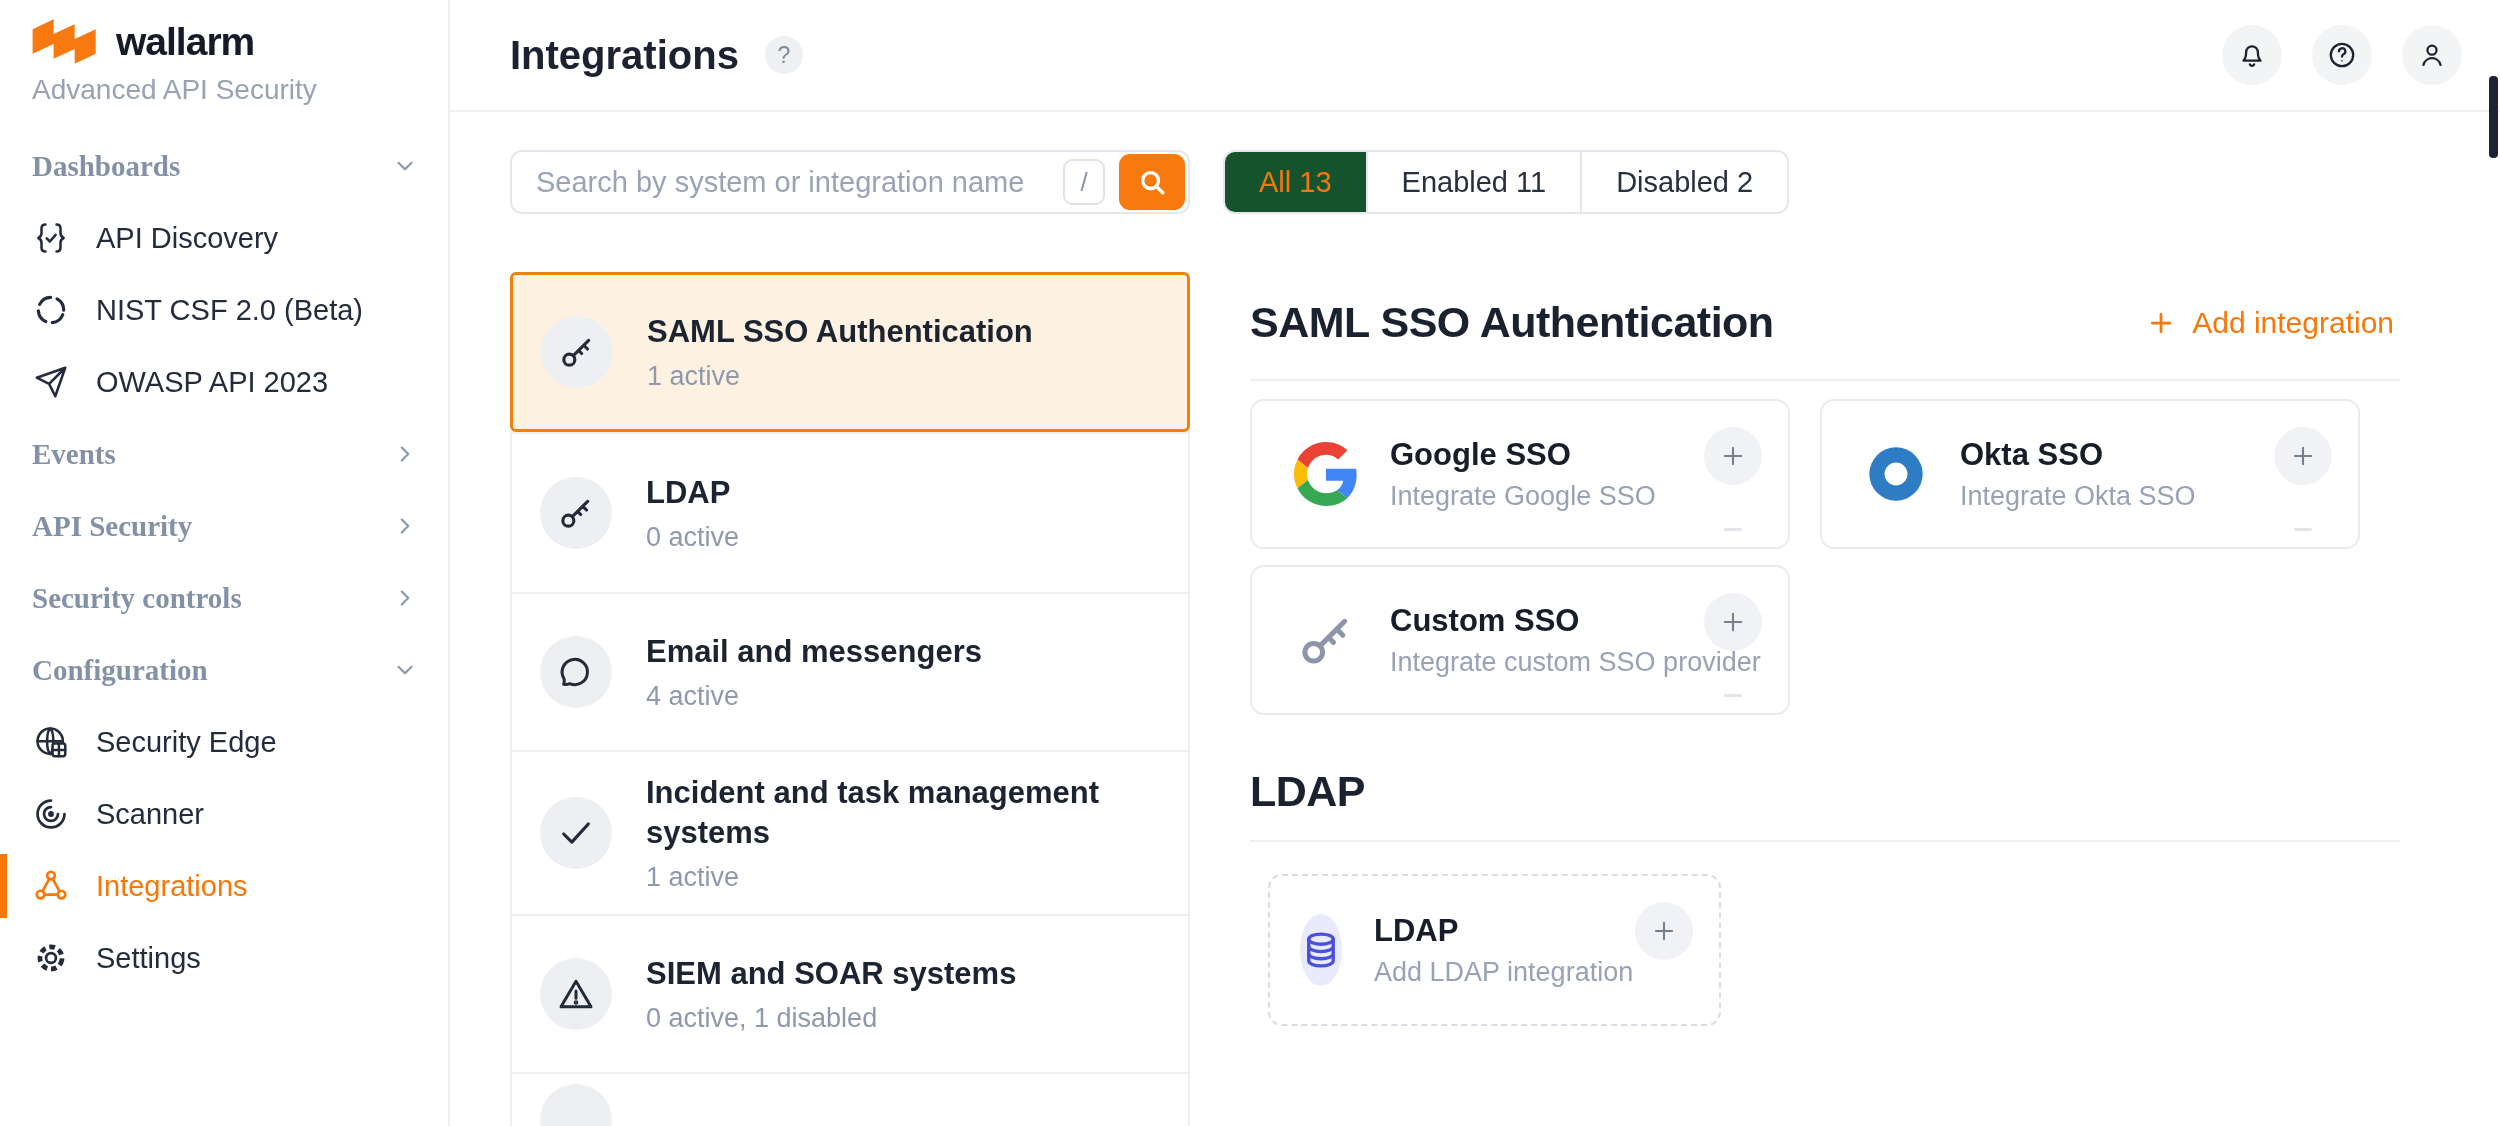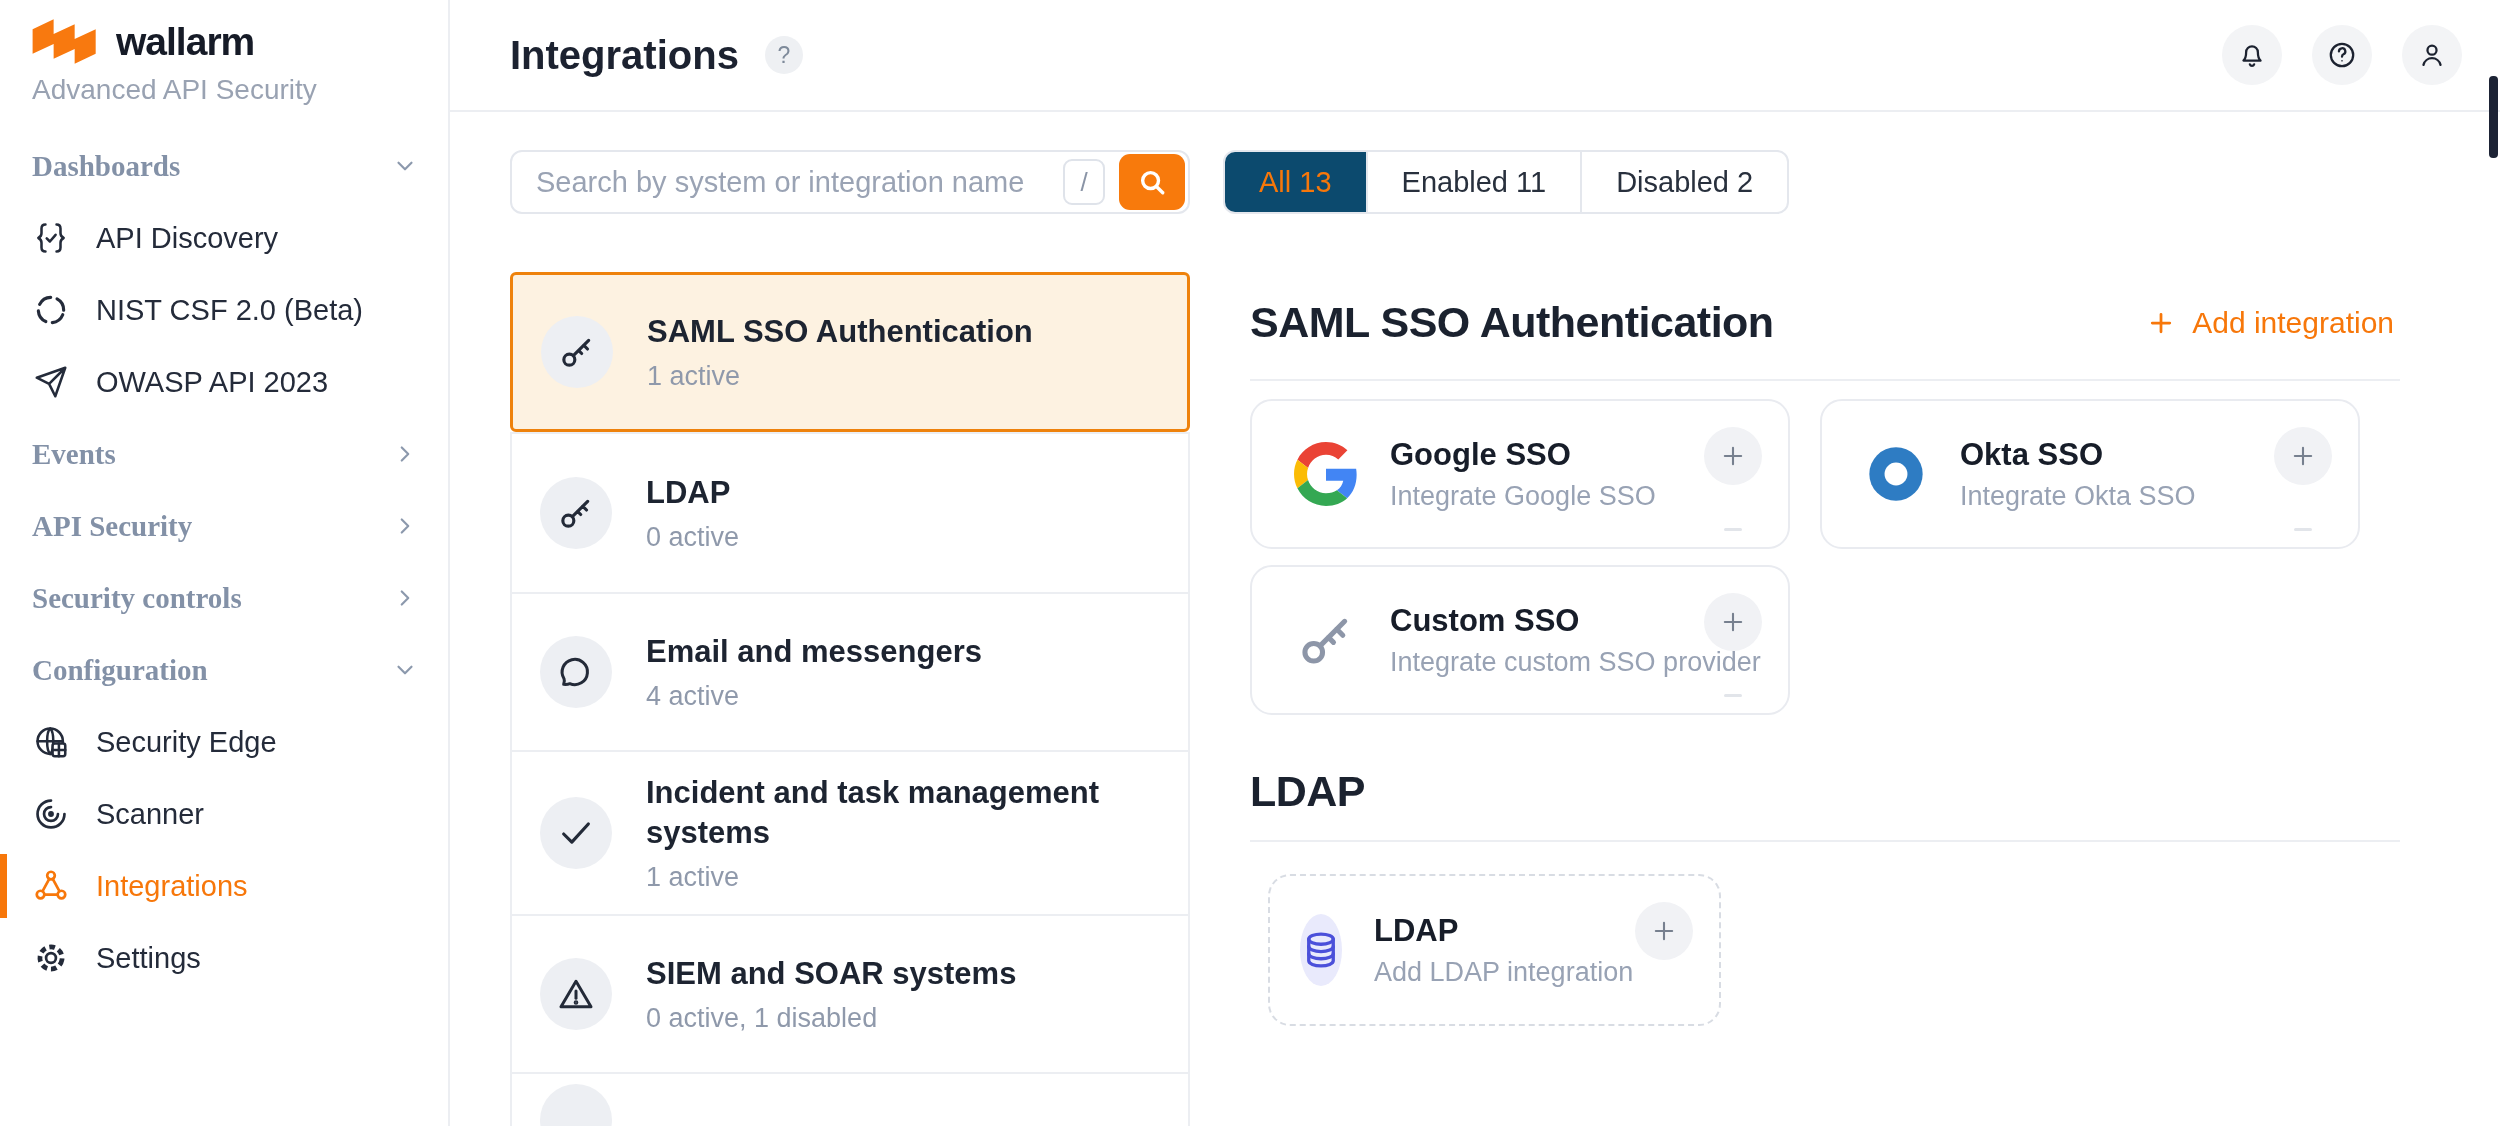--- a/index.html
+++ b/index.html
@@ -34,21 +34,21 @@
   .main { position:absolute; left:450px; top:112px; right:0; bottom:0; padding:38px 60px 0 60px; }
   .toolbar { display:flex; gap:33px; }
   .searchbox { width:680px; height:64px; border:2px solid #e4e7ed; border-radius:12px; background:#fff; display:flex; align-items:center; }
   .search-input { flex:1; height:100%; border:0; outline:0; background:transparent; font-family:"Liberation Sans", sans-serif; font-size:29px; color:#333a47; padding:0 10px 0 24px; }
   .search-input::placeholder { color:#9aa3b4; }
   .kbd-hint { min-width:42px; height:46px; border:2px solid #dfe3ea; border-radius:9px; color:#8a94a6; font-size:26px; display:flex; align-items:center; justify-content:center; margin-right:14px; }
   .search-btn { width:66px; height:56px; border:0; background:#f87a0c; border-radius:11px; margin-right:3px; display:flex; align-items:center; justify-content:center; color:#fff; cursor:pointer; }
   .tabs { height:64px; border:2px solid #e4e7ed; border-radius:12px; background:#fff; display:flex; overflow:hidden; }
   .tab { padding:0 34px; display:flex; align-items:center; font-size:29px; color:#28303d; border-left:2px solid #e4e7ed; cursor:pointer; white-space:nowrap; }
   .tab:first-child { border-left:0; }
-  .tab.active { background:#0c4a6e; color:#f7770a; }
+  .tab.active { background:#14532d; color:#f7770a; }
 
   .content { display:flex; gap:60px; margin-top:58px; }
 
   
   .cat-col { width:680px; flex:none; }
   .cat-selected { height:160px; background:#fdf2e1; border:3px solid #ee820c; border-radius:6px; display:flex; align-items:center; padding:0 28px; gap:34px; cursor:pointer; }
   .cat-rest { border:2px solid #eceef2; margin-top:0; }
   .cat-item { display:flex; align-items:center; padding:0 28px; gap:34px; border-top:2px solid #eceef2; cursor:pointer; background:#fff; }
   .cat-item:first-child { border-top:0; }
   .cat-icon { width:72px; height:72px; border-radius:50%; background:#edeff3; display:flex; align-items:center; justify-content:center; color:#232a38; flex:none; }
@@ -57,21 +57,21 @@
   .h158 { height:158px; } .h164 { height:164px; }
   .cat-partial { height:70px; overflow:hidden; padding-top:24px; }
 
   
   .detail { flex:1; min-width:0; }
   .sec-head { display:flex; align-items:center; justify-content:space-between; margin-top:26px; padding-right:46px; }
   .sec-title { font-size:43px; font-weight:800; color:#1b222f; letter-spacing:-0.5px; }
   .add-link { display:flex; align-items:center; gap:16px; color:#f7770a; font-size:30px; cursor:pointer; }
   .sec-divider { height:2px; background:#eceef2; margin-top:32px; margin-right:40px; }
   .card-grid { display:grid; grid-template-columns:540px 540px; gap:16px 30px; margin-top:18px; }
-  .int-card { position:relative; height:150px; background:#fff; border:2px solid #e9ebf0; border-radius:22px; display:flex; align-items:center; padding:0 110px 0 42px; cursor:pointer; }
+  .int-card { position:relative; height:150px; background:#fff; border:2px solid #e9ebf0; border-radius:14px; display:flex; align-items:center; padding:0 110px 0 42px; cursor:pointer; }
   .int-card.dashed { border:2px dashed #d8dce3; width:453px; height:152px; margin-left:18px; margin-top:32px; padding-left:30px; }
   .card-logo { flex:none; display:flex; align-items:center; justify-content:center; }
   .card-text { margin-left:32px; }
   .card-title { font-size:31px; font-weight:700; color:#171d29; }
   .card-sub { font-size:27px; color:#98a2b4; margin-top:8px; white-space:nowrap; }
   .plus-btn { position:absolute; top:26px; right:26px; width:58px; height:58px; border-radius:50%; background:#f1f2f5; border:0; color:#77808f; display:flex; align-items:center; justify-content:center; cursor:pointer; }
   .card-dash { position:absolute; bottom:16px; right:46px; width:18px; height:3px; background:#e2e5ea; border-radius:2px; }
   .ldap-head { margin-top:52px; }
   .ldap-circle { width:72px; height:72px; border-radius:50%; background:#e9eafc; display:flex; align-items:center; justify-content:center; color:#4b50da; }
   .key-gray { color:#8d96a8; }

